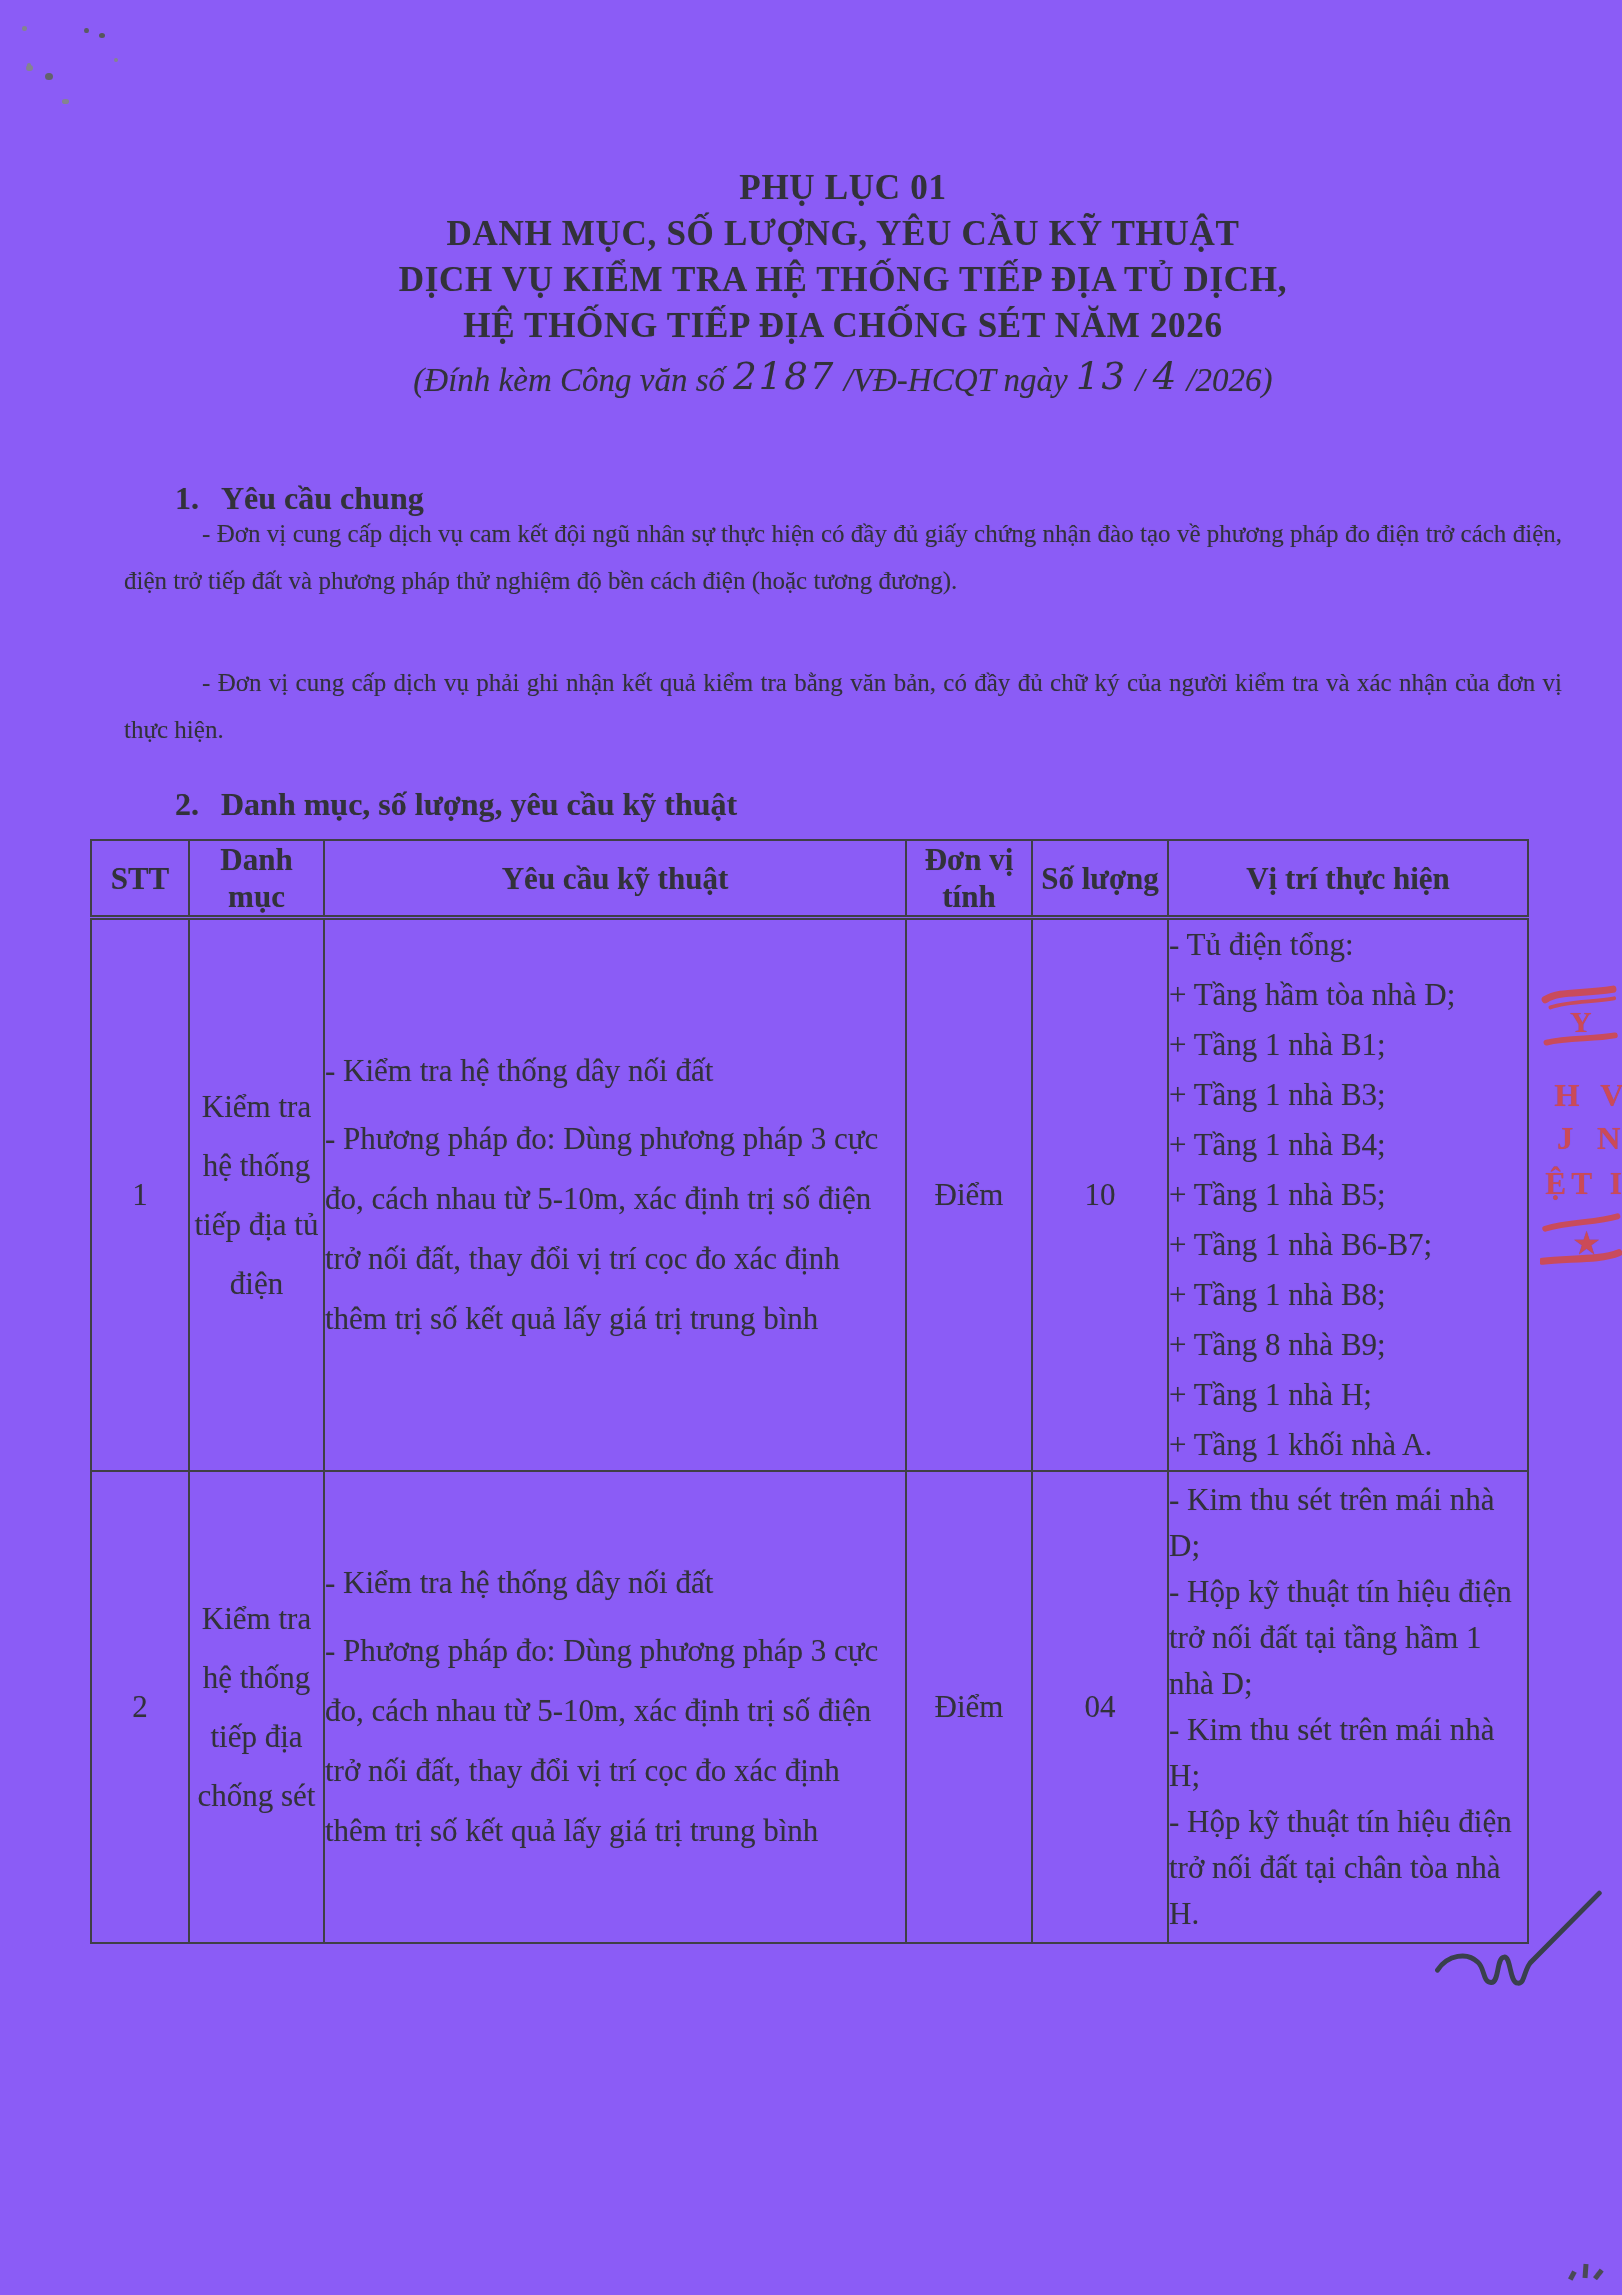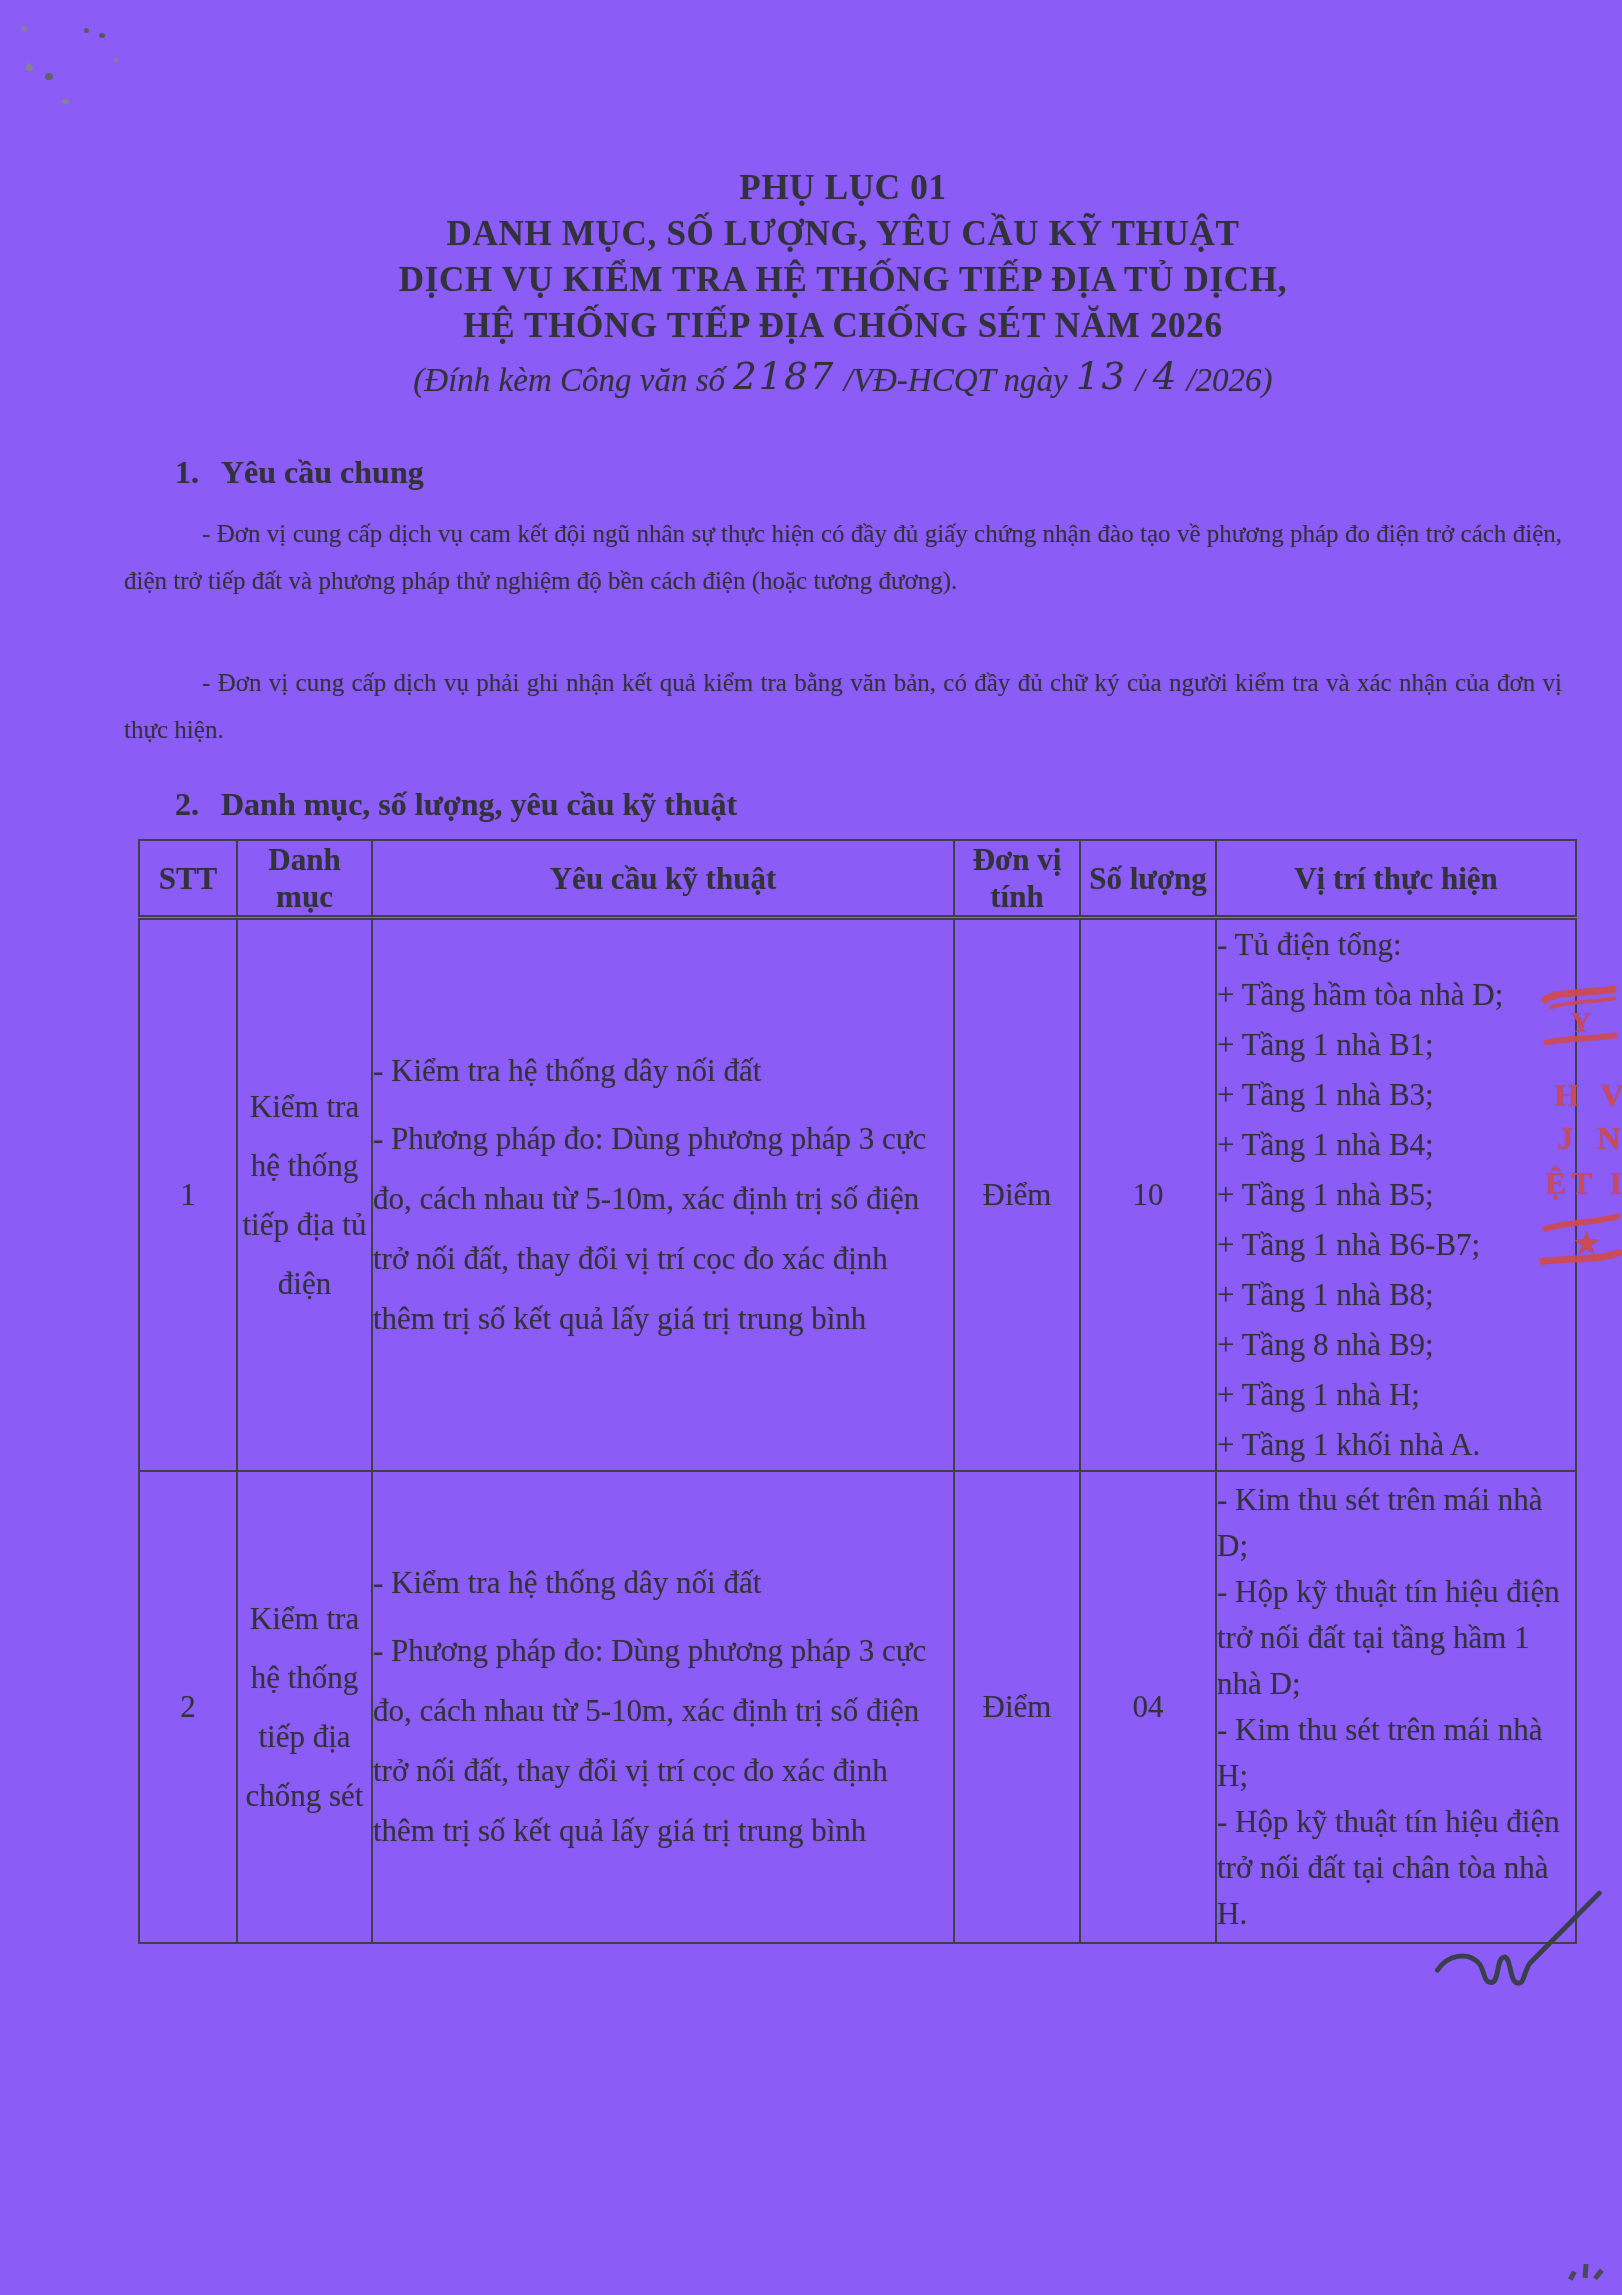--- a/index.html
+++ b/index.html
@@ -32,21 +32,21 @@
   }
   .sec-heading .num{margin-right:22px;}
   .para{
     position:absolute;left:124px;width:1438px;
     font-size:25px;line-height:47px;text-align:justify;text-indent:78px;
   }
   
   .doc-table{
     position:absolute;left:90px;top:839px;
     border-collapse:collapse;table-layout:fixed;width:1436px;
-    font-size:31px;color:#32323a;margin-left:48px;
+    font-size:31px;color:#32323a;
   }
   .doc-table th,.doc-table td{
     border:2px solid #3f3f47;vertical-align:middle;padding:0;
     font-weight:normal;
   }
   .doc-table{border:2.6px solid #3f3f47;}
   .doc-table thead th{
     font-weight:bold;text-align:center;line-height:37px;
     border-bottom:5.9px double #3f3f47;height:74px;
   }
@@ -82,21 +82,21 @@
   <div class="speck" style="left:62px;top:99px;width:6.5px;height:4.6px;"></div>
 
   <div class="title-block">
     <div>PHỤ LỤC 01</div>
     <div>DANH MỤC, SỐ LƯỢNG, YÊU CẦU KỸ THUẬT</div>
     <div>DỊCH VỤ KIỂM TRA HỆ THỐNG TIẾP ĐỊA TỦ DỊCH,</div>
     <div>HỆ THỐNG TIẾP ĐỊA CHỐNG SÉT NĂM 2026</div>
     <div class="subtitle"><span>(Đính kèm Công văn số </span><span class="hw">2187</span><span> /VĐ-HCQT ngày </span><span class="hw">13</span><span> / </span><span class="hw">4</span><span> /2026)</span></div>
   </div>
 
-  <div class="sec-heading" style="top:454px;">
+  <div class="sec-heading" style="top:480px;">
     <span class="num">1.</span><span>Yêu cầu chung</span>
   </div>
   <div class="para" style="top:510px;">- Đơn vị cung cấp dịch vụ cam kết đội ngũ nhân sự thực hiện có đầy đủ giấy chứng nhận đào tạo về phương pháp đo điện trở cách điện, điện trở tiếp đất và phương pháp thử nghiệm độ bền cách điện (hoặc tương đương).</div>
   <div class="para" style="top:659px;">- Đơn vị cung cấp dịch vụ phải ghi nhận kết quả kiểm tra bằng văn bản, có đầy đủ chữ ký của người kiểm tra và xác nhận của đơn vị thực hiện.</div>
 
   <div class="sec-heading" style="top:786px;">
     <span class="num">2.</span><span>Danh mục, số lượng, yêu cầu kỹ thuật</span>
   </div>
 
   <table class="doc-table">

